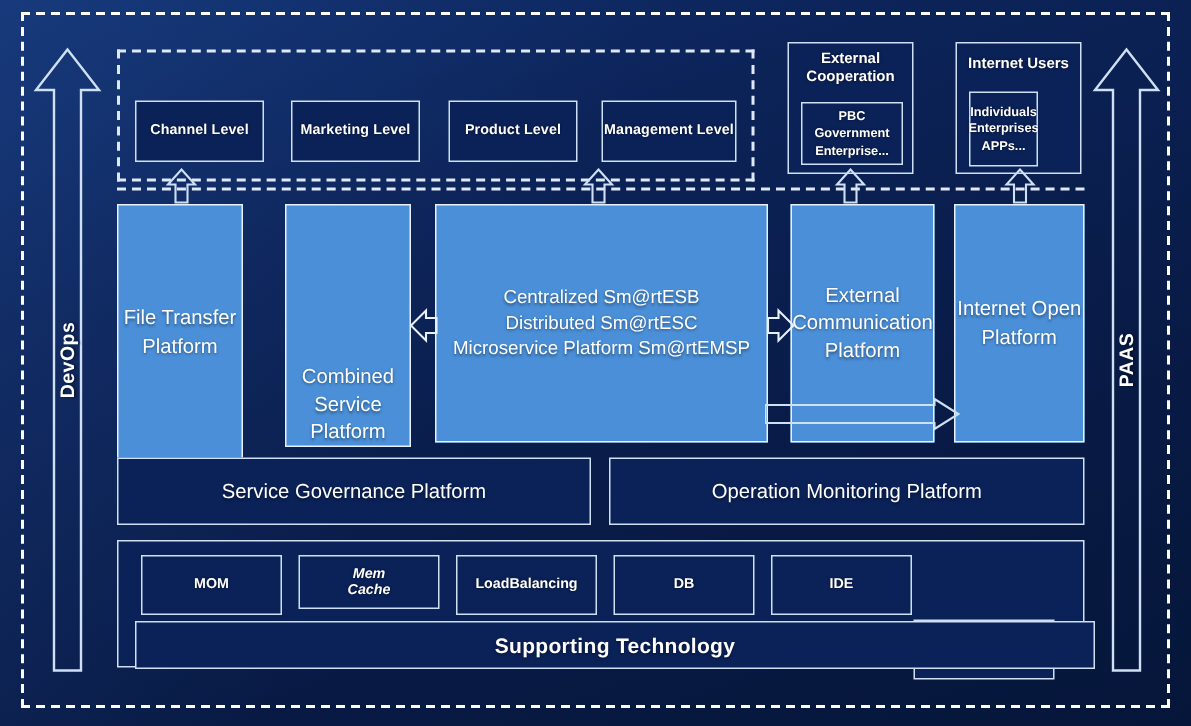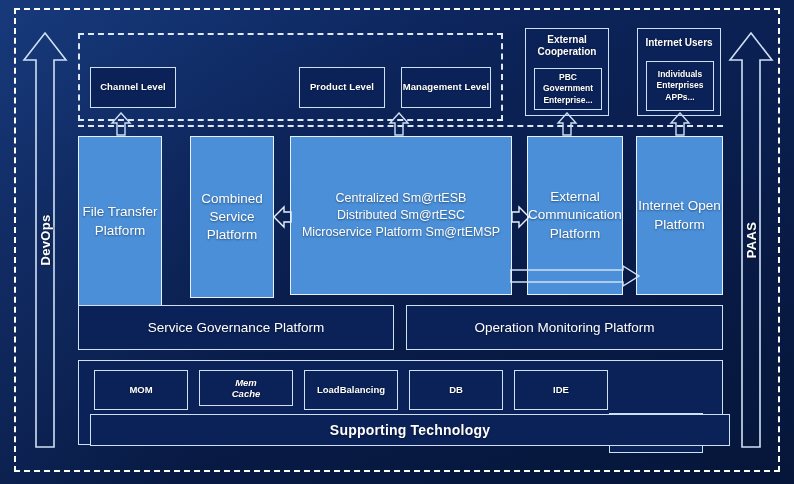--- a/index.html
+++ b/index.html
@@ -99,38 +99,41 @@
       <polygon points="23,3 44,30 32,30 32,417 14,417 14,30 2,30" fill="none" stroke="#cfe0f5" stroke-width="1.6"></polygon>
     </svg>
     <span class="vlabel">PAAS</span>
   </div>
 
   <div class="dashed-box" style="left:78px;top:33px;width:425px;height:88px;"></div>
 
   <div class="solid-box" style="left:90px;top:67px;width:86px;height:41px;">
     <span class="lvl-label">Channel Level</span>
   </div>
+  <div class="solid-box" style="left:194px;top:67px;width:86px;height:41px;">
+    <span class="lvl-label">Marketing Level</span>
+  </div>
   <div class="solid-box" style="left:299px;top:67px;width:86px;height:41px;">
     <span class="lvl-label">Product Level</span>
   </div>
   <div class="solid-box" style="left:401px;top:67px;width:90px;height:41px;">
     <span class="lvl-label">Management Level</span>
   </div>
 
   <div class="solid-box" style="left:525px;top:28px;width:84px;height:88px;display:block;">
     <span class="grp-title" style="top:5px;">External Cooperation</span>
 
     <div class="solid-box" style="left:8px;top:39px;width:68px;height:42px;align-items:center;">
       <span class="inner-note">PBC Government Enterprise...</span>
     </div>
   </div>
 
   <div class="solid-box" style="left:637px;top:28px;width:84px;height:88px;display:block;">
     <span class="grp-title" style="top:8px;">Internet Users</span>
-    <div class="solid-box" style="left:8px;top:32px;width:68px;height:50px;">
+    <div class="solid-box" style="left:8px;top:32px;width:46px;height:50px;">
       <span class="inner-note">Individuals Enterprises APPs...</span>
     </div>
   </div>
 
   <div style="position:absolute;left:78px;top:125px;width:645px;height:0;
               border-top:2px dashed #dfe8f7;"></div>
 
   <div class="up-arrow" style="left:110px;top:112px;width:22px;height:24px;">
     <svg width="22" height="24" viewBox="0 0 22 24">
       <polygon points="11,1 20,11 15,11 15,23 7,23 7,11 2,11" fill="none" stroke="#cfe0f5" stroke-width="1.4"></polygon>
@@ -149,21 +152,21 @@
   <div class="up-arrow" style="left:669px;top:112px;width:22px;height:24px;">
     <svg width="22" height="24" viewBox="0 0 22 24">
       <polygon points="11,1 20,11 15,11 15,23 7,23 7,11 2,11" fill="none" stroke="#cfe0f5" stroke-width="1.4"></polygon>
     </svg>
   </div>
 
   <div class="blue-box" style="left:78px;top:136px;width:84px;height:171px;">
     <span class="plat-label" style="white-space:pre-line;">File Transfer Platform</span>
   </div>
 
-  <div class="blue-box" style="left:190px;top:136px;width:84px;height:162px;">
+  <div class="blue-box" style="left:190px;top:136px;width:84px;height:162px;align-items:flex-end;">
     <span class="plat-label" style="white-space:pre-line;">Combined Service Platform</span>
   </div>
 
   <div class="blue-box" style="left:290px;top:136px;width:222px;height:159px;flex-direction:column;">
     <span class="plat-label small">Centralized Sm@rtESB</span>
     <span class="plat-label small">Distributed Sm@rtESC</span>
     <span class="plat-label small">Microservice Platform Sm@rtEMSP</span>
   </div>
 
   <div class="blue-box" style="left:527px;top:136px;width:96px;height:159px;">

